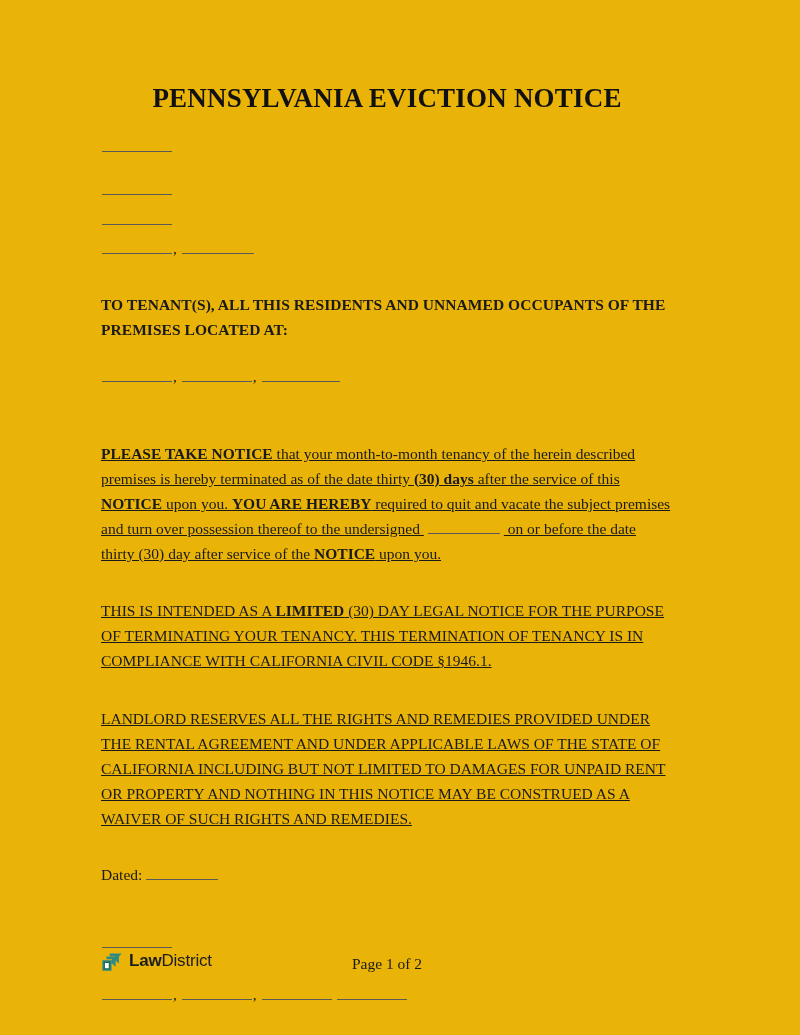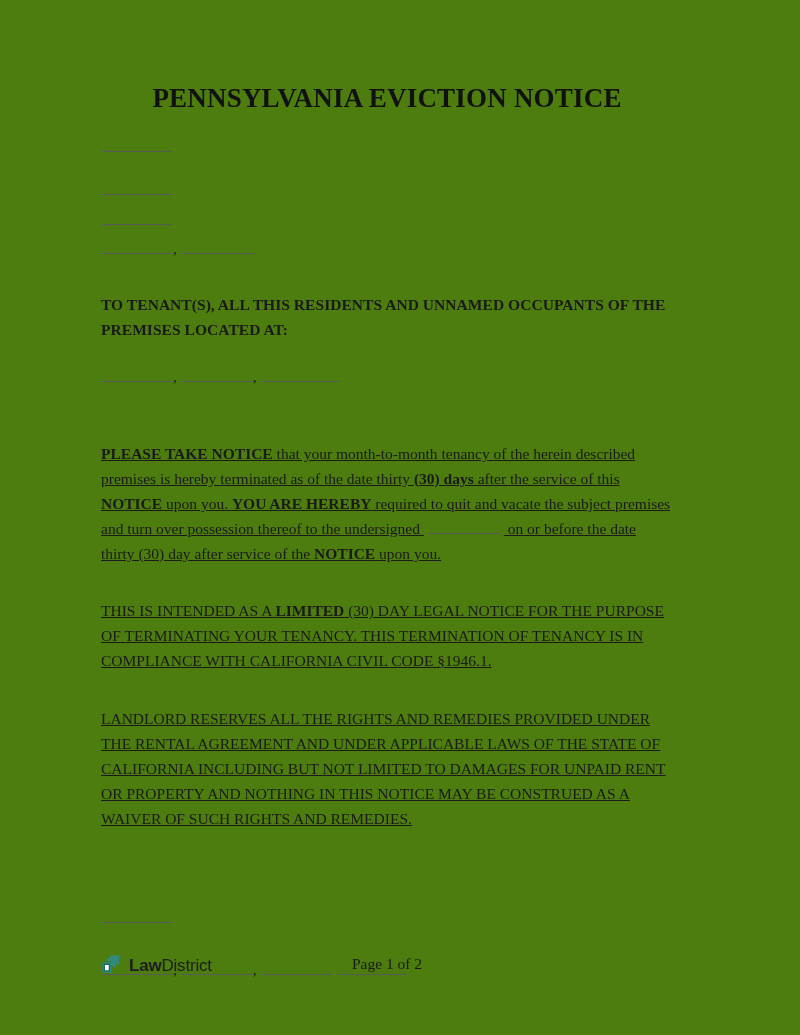--- a/index.html
+++ b/index.html
@@ -14,21 +14,21 @@
     position: relative;
     font-family: "Liberation Serif", "DejaVu Serif", serif;
     color: #1a1a1a;
     overflow: hidden;
   }
   .page {
     position: absolute;
     left: 0; top: 0;
     width: 800px;
     height: 1035px;
-    background: #4d7c0f;
+    background: #eab308;
   }
   .content {
     position: absolute;
     left: 101px;
     top: 0;
     width: 572px;
   }
 
   
   .doc-title {
@@ -104,21 +104,20 @@
     left: 101px;
     top: 952px;
     width: 572px;
     height: 34px;
   }
   .logo {
     position: absolute;
     left: 0;
     top: 0;
     display: flex;
-    align-items: center;
     gap: 6px;
     height: 26px;
   }
   .logo-mark {
     width: 22px;
     height: 22px;
     display: block;
   }
   .logo-text {
     font-family: "Liberation Sans", "DejaVu Sans", sans-serif;
@@ -186,20 +185,21 @@
     <div class="spacer-32"></div>
 
     <p class="body-para"><span>THIS IS INTENDED AS A </span><b>LIMITED</b><span> (30) DAY LEGAL NOTICE FOR THE PURPOSE OF TERMINATING YOUR TENANCY. THIS TERMINATION OF TENANCY IS IN COMPLIANCE WITH CALIFORNIA CIVIL CODE §1946.1.</span></p>
 
     <div class="spacer-32"></div>
 
     <p class="body-para">LANDLORD RESERVES ALL THE RIGHTS AND REMEDIES PROVIDED UNDER THE RENTAL AGREEMENT AND UNDER APPLICABLE LAWS OF THE STATE OF CALIFORNIA INCLUDING BUT NOT LIMITED TO DAMAGES FOR UNPAID RENT OR PROPERTY AND NOTHING IN THIS NOTICE MAY BE CONSTRUED AS A WAIVER OF SUCH RIGHTS AND REMEDIES.</p>
 
     <div class="spacer-32"></div>
 
+    <div class="sig-line"><span class="sig-label">Dated:</span><span class="blank inline"></span></div>
 
     <div class="spacer-26"></div>
 
 
     <div class="spacer-20"></div>
 
     <div class="field-row">
       <span class="blank w-sm"></span>
     </div>
 

